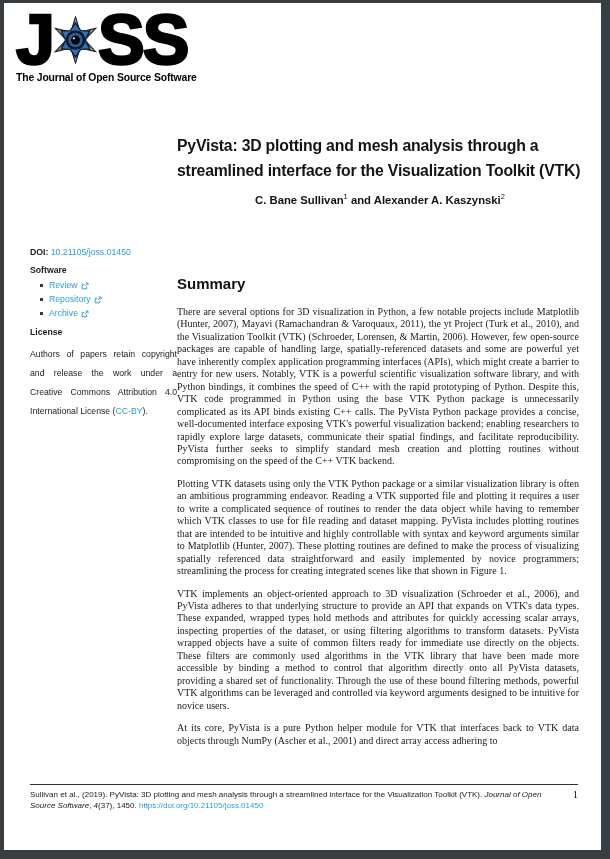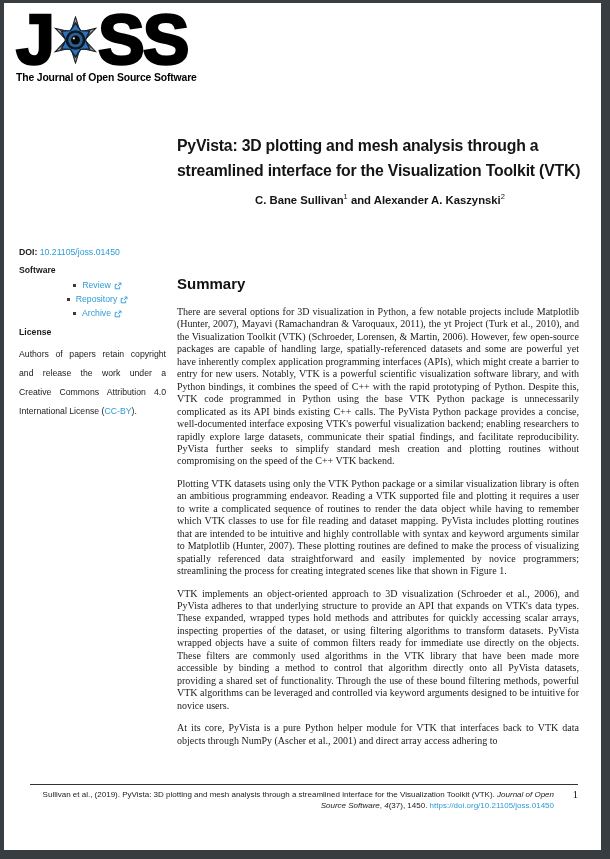--- a/index.html
+++ b/index.html
@@ -49,28 +49,28 @@
   .authors sup { font-size: 7.5px; font-weight: normal; }
   .affiliations {
     position: absolute; left: 173px; top: 212px; width: 402px;
     font-size: 8.8px; line-height: 11.5px; color: #222;
     text-align: justify;
   }
   .affiliations b { font-weight: bold; }
 
   
   .sidebar {
-    position: absolute; left: 15px; top: 244px; width: 147px;
+    position: absolute; left: 26px; top: 244px; width: 147px;
     font-size: 8.7px; line-height: 11px; color: #1c1c1c;
   }
   .sidebar a { color: #2E9BD5; text-decoration: none; cursor: pointer; }
   .sidebar .sb-row { margin-bottom: 2px; }
   .sidebar .sb-head { font-weight: bold; margin-top: 7px; margin-bottom: 4px; }
   .sidebar ul { list-style: none; margin: 0 0 8px 10px; }
-  .sidebar li { display: flex; align-items: center; margin: 3px 0; justify-content: center; }
+  .sidebar li { display: flex; align-items: center; margin: 3px 0; }
   .bullet {
     display: inline-block; width: 3px; height: 3px;
     background: #3a3a3a; margin-right: 6px; flex: 0 0 auto;
   }
   .ext-icon { margin-left: 3px; flex: 0 0 auto; }
   .sb-dates { margin-top: 9px; }
   .license-text { margin-top: 7px; text-align: justify; line-height: 19px; }
 
   
   .main {
@@ -91,21 +91,21 @@
 
   
   .footrule {
     position: absolute; left: 26px; top: 781px; width: 548px;
     border-top: 0.8px solid #333;
   }
   .footer {
     position: absolute; left: 26px; top: 787px; width: 548px;
     font-size: 8px; line-height: 10.8px; color: #222;
   }
-  .footer .citation { width: 524px; text-align: right; }
+  .footer .citation { width: 524px; text-align: left; }
   .footer a { color: #2E9BD5; text-decoration: none; cursor: pointer; }
   .footer .pageno {
     position: absolute; right: 0; top: 0;
     font-family: "Liberation Serif", serif;
     font-size: 10.5px; color: #111;
   }
 </style>
 </head>
 <body>
 

